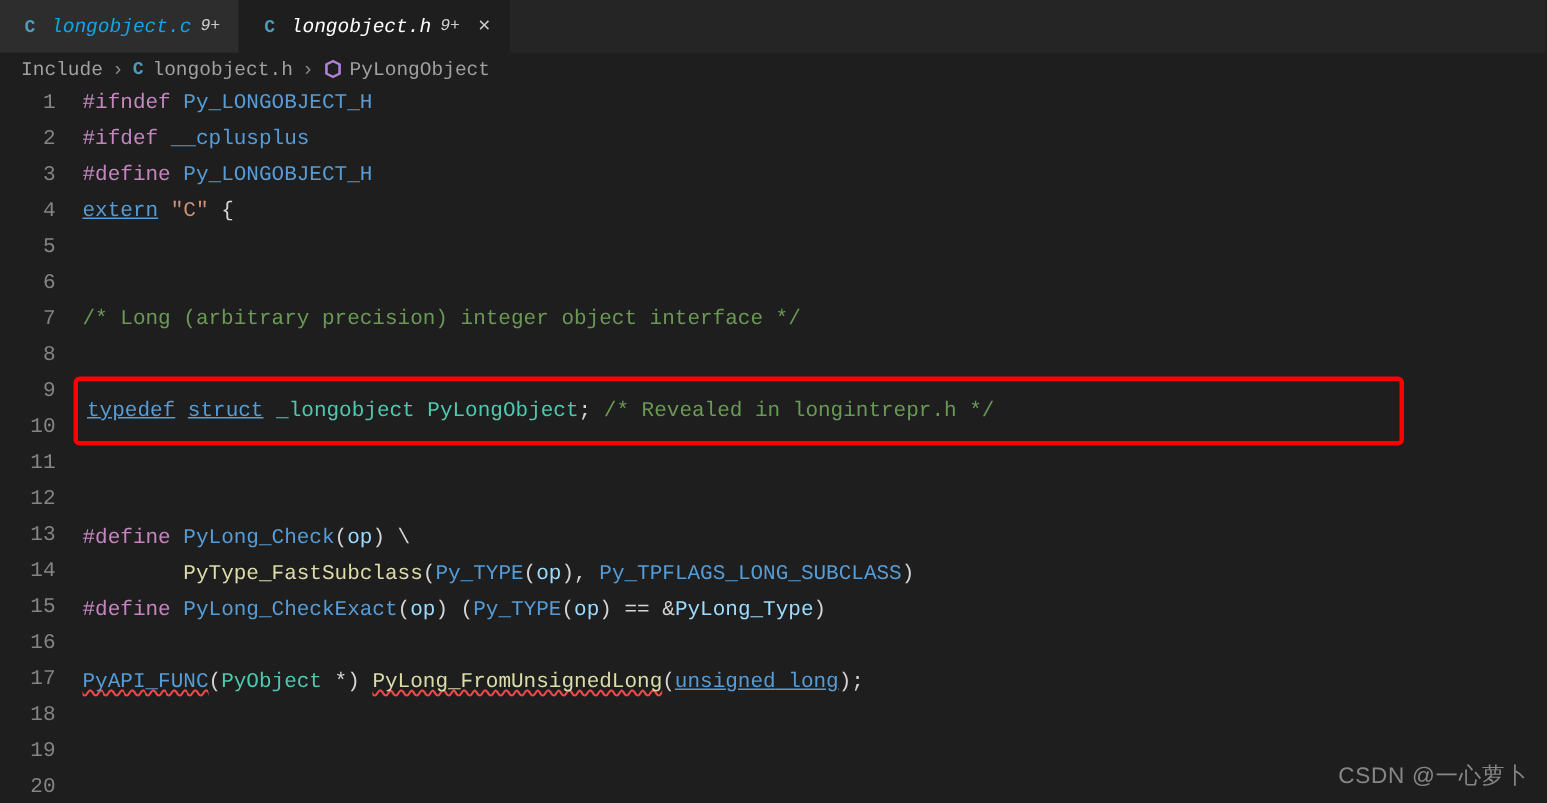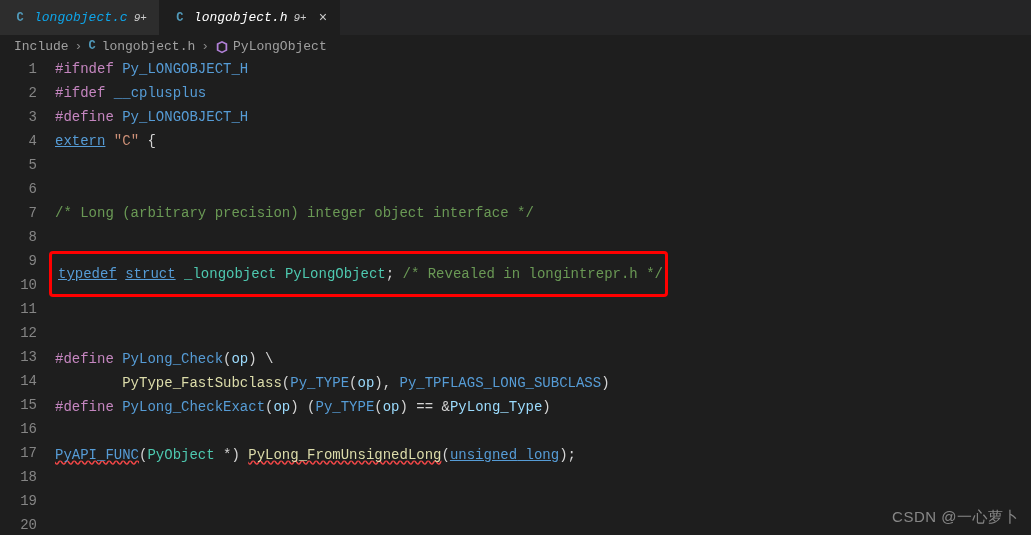--- a/index.html
+++ b/index.html
@@ -34,21 +34,21 @@
   width: 16px; height: 16px;
   display: inline-flex; align-items: center; justify-content: center;
   color: #519aba; font-weight: bold; font-size: 12px;
 }
 .tab-name { color: #0ea5e9; font-style: italic; }
 .tab.active .tab-name { color: #ffffff; }
 .tab-mod { color: #cccccc; font-size: 11px; font-style: italic;}
 .tab-close { color: #cccccc; margin-left: 6px; font-size: 14px;}
 .breadcrumbs {
   display: flex;
-  align-items: flex-start;
+  align-items: center;
   padding: 4px 14px;
   gap: 6px;
   font-size: 13px;
   color: #a0a0a0;
   height: 22px;
 }
 .bc-sep { color: #888; }
 .bc-icon { color: #519aba; font-weight: bold; font-size: 12px; }
 .bc-symbol { display:flex; align-items:center; gap:4px;}
 .editor {
@@ -80,21 +80,21 @@
 .wavy {
   text-decoration: underline wavy #f44747;
   text-decoration-skip-ink: none;
 }
 .highlight-box {
   border: 3px solid #ff0000;
   border-radius: 4px;
   padding: 8px 6px;
   margin: 2px 0 2px -6px;
   display: inline-block;
-  width: 619px;
+  width: 887px;
 }
 .watermark {
   position: absolute;
   right: 12px;
   bottom: 8px;
   color: rgba(220,220,220,0.55);
   font-family: sans-serif;
   font-size: 15px;
   letter-spacing: 0.5px;
 }

